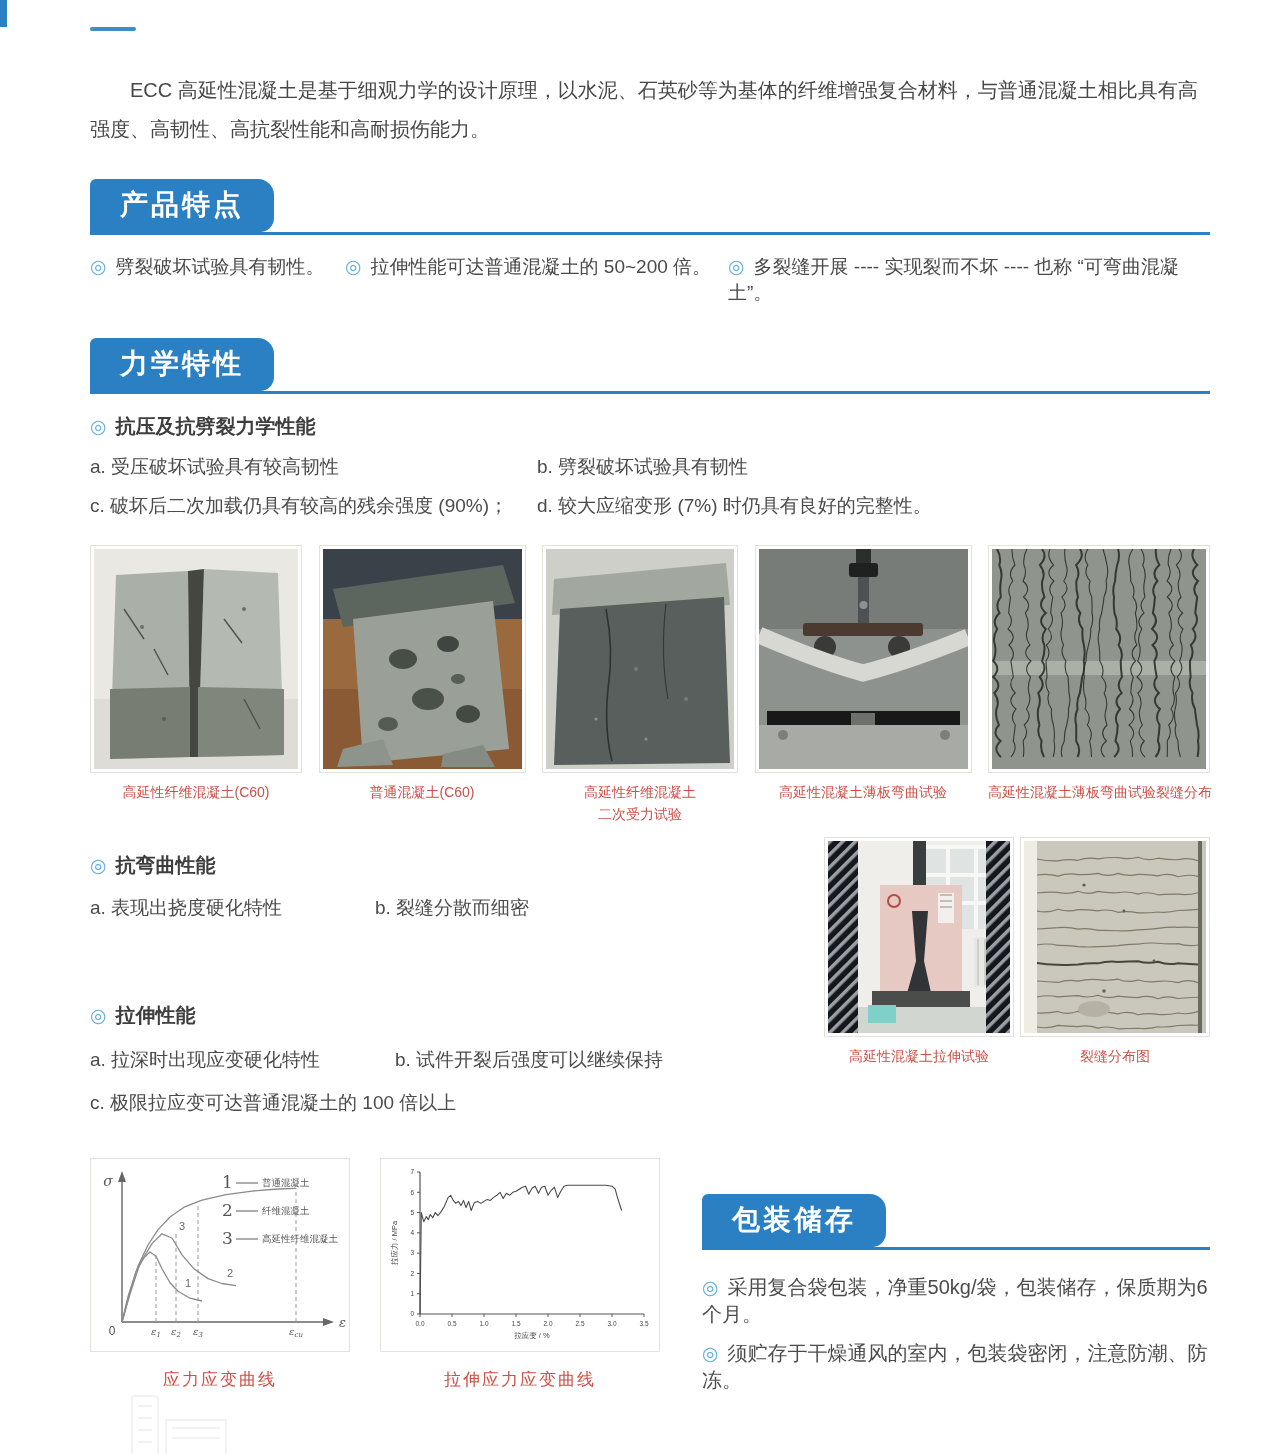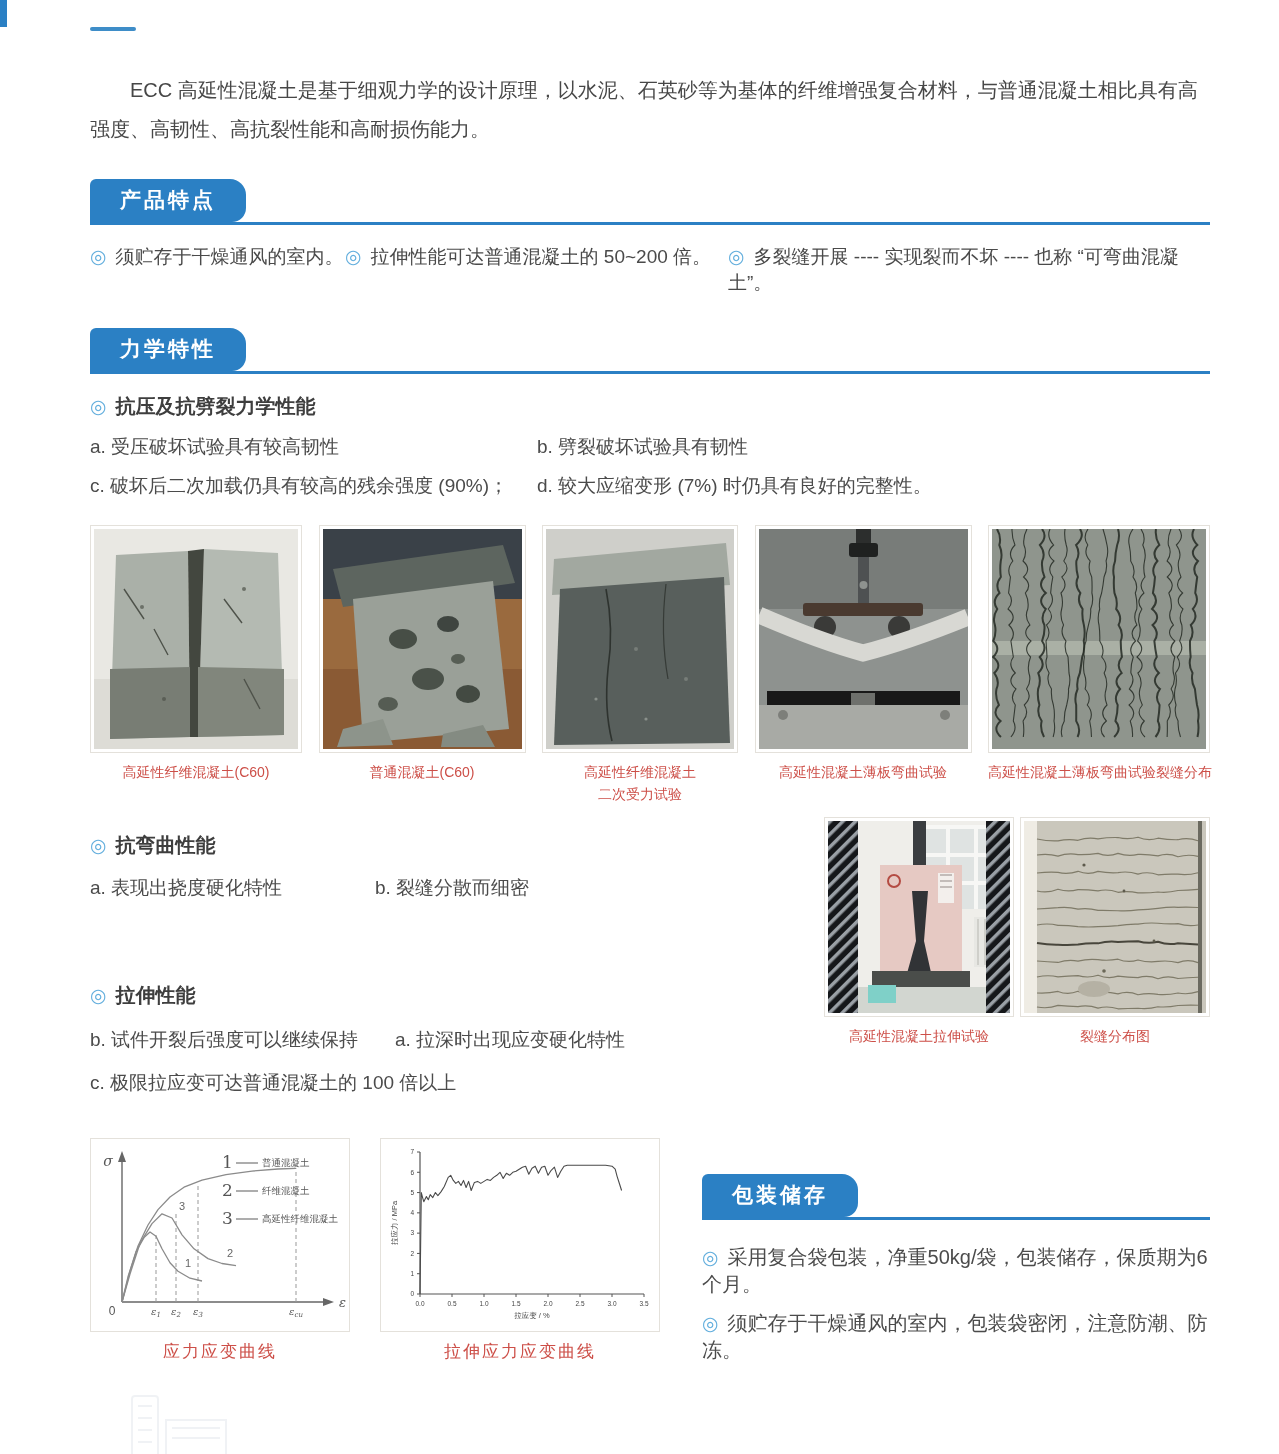--- a/index.html
+++ b/index.html
@@ -14,21 +14,21 @@
     width:1279px;height:1454px;background:#ffffff;position:relative;overflow:hidden;
     font-family:"Liberation Sans","DejaVu Sans",sans-serif;color:var(--text);
   }
   .corner-mark{position:absolute;left:0;top:0;width:7px;height:27px;background:var(--accent);}
   .content{padding:0 69px 0 90px;position:relative;}
   h1.page-title{margin:10px 0 0 0;font-size:31px;font-weight:bold;color:var(--title-blue);letter-spacing:1px;}
   .title-dash{width:46px;height:4px;background:var(--title-blue);margin-top:27px;border-radius:2px;}
   .intro{margin:40px 0 0 0;font-size:20px;line-height:1.95;text-indent:2em;color:#474747;}
 
   .sec-head{border-bottom:3px solid var(--accent);}
-  .sec-badge{display:inline-block;background:var(--accent);color:#fff;font-size:21px;font-weight:bold;
+  .sec-badge{display:inline-block;background:var(--accent);color:#fff;font-size:28px;font-weight:bold;
     letter-spacing:3px;padding:7px 30px 8px 30px;border-radius:6px 16px 14px 0;}
   .mt-feat{margin-top:30px;}
   .mt-mech{margin-top:32px;}
 
   .ring{color:var(--ring);margin-right:9px;font-size:19px;font-weight:normal;}
   .feature-row{display:grid;grid-template-columns:255px 383px 1fr;margin-top:19px;font-size:19px;color:#4a4a4a;}
   .subhead{margin-top:19px;font-size:20px;font-weight:bold;color:#3e3e3e;}
   .two-col{display:grid;grid-template-columns:447px 1fr;row-gap:13px;margin-top:14px;font-size:19px;}
   .grid-285{display:grid;grid-template-columns:285px 1fr;margin-top:16px;font-size:19px;}
   .grid-305{display:grid;grid-template-columns:305px 1fr;margin-top:18px;font-size:19px;}
@@ -42,21 +42,21 @@
   .cap-nowrap{white-space:nowrap;}
 
   .flex-row{display:flex;}
   .row2{margin-top:8px;}
   .left-col{flex:1;padding-right:20px;}
   .gap-block{height:62px;}
   .right-photos{display:flex;gap:6px;margin-top:4px;}
 
   .charts-row{margin-top:42px;}
   .charts{display:flex;gap:30px;}
-  .chart-cap{color:var(--red);font-size:17px;text-align:center;margin-top:8px;letter-spacing:2px;}
+  .chart-cap{color:var(--red);font-size:17px;text-align:center;margin-top:16px;letter-spacing:2px;}
   .packaging{flex:1;margin-left:42px;margin-top:36px;}
   .pack-bullets{margin-top:24px;font-size:20px;}
   .pack-bullets .bullet-line{margin-top:12px;}
   .bullet-line{display:block;}
 
   .watermark{position:absolute;left:108px;bottom:-6px;opacity:0.45;}
 </style>
 </head>
 <body>
 
@@ -64,21 +64,21 @@
   <div class="corner-mark"></div>
   <div class="content">
 
     <div class="title-dash"></div>
     <p class="intro">ECC 高延性混凝土是基于细观力学的设计原理，以水泥、石英砂等为基体的纤维增强复合材料，与普通混凝土相比具有高强度、高韧性、高抗裂性能和高耐损伤能力。</p>
 
     <div class="sec-head mt-feat">
       <span class="sec-badge">产品特点</span>
     </div>
     <div class="feature-row">
-      <span class="bullet-line"><span class="ring">◎</span><span>须贮存于干燥通风的室内。</span></span>
+      <span class="bullet-line"><span class="ring">◎</span><span>劈裂破坏试验具有韧性。</span></span>
       <span class="bullet-line"><span class="ring">◎</span><span>拉伸性能可达普通混凝土的 50~200 倍。</span></span>
       <span class="bullet-line"><span class="ring">◎</span><span>多裂缝开展 ---- 实现裂而不坏 ---- 也称 “可弯曲混凝土”。</span></span>
     </div>
 
     <div class="sec-head mt-mech">
       <span class="sec-badge">力学特性</span>
     </div>
 
     <div class="subhead"><span class="ring">◎</span><span>抗压及抗劈裂力学性能</span></div>
     <div class="two-col">
@@ -198,22 +198,22 @@
     <div class="flex-row row2">
       <div class="left-col">
         <div class="subhead"><span class="ring">◎</span><span>抗弯曲性能</span></div>
         <div class="grid-285">
           <span>a. 表现出挠度硬化特性</span>
           <span>b. 裂缝分散而细密</span>
         </div>
         <div class="gap-block"></div>
         <div class="subhead"><span class="ring">◎</span><span>拉伸性能</span></div>
         <div class="grid-305">
+          <span>a. 拉深时出现应变硬化特性</span>
           <span>b. 试件开裂后强度可以继续保持</span>
-          <span>a. 拉深时出现应变硬化特性</span>
         </div>
         <div class="single-line">c. 极限拉应变可达普通混凝土的 100 倍以上</div>
       </div>
       <div class="right-photos">
         <figure style="width:190px">
           <div class="pframe" style="height:200px">
             <svg viewBox="0 0 182 192" width="182" height="192">
               <defs>
                 <pattern id="hatchL" width="9" height="9" patternTransform="rotate(45)" patternUnits="userSpaceOnUse">
                   <rect width="9" height="9" fill="#15171a"></rect>

